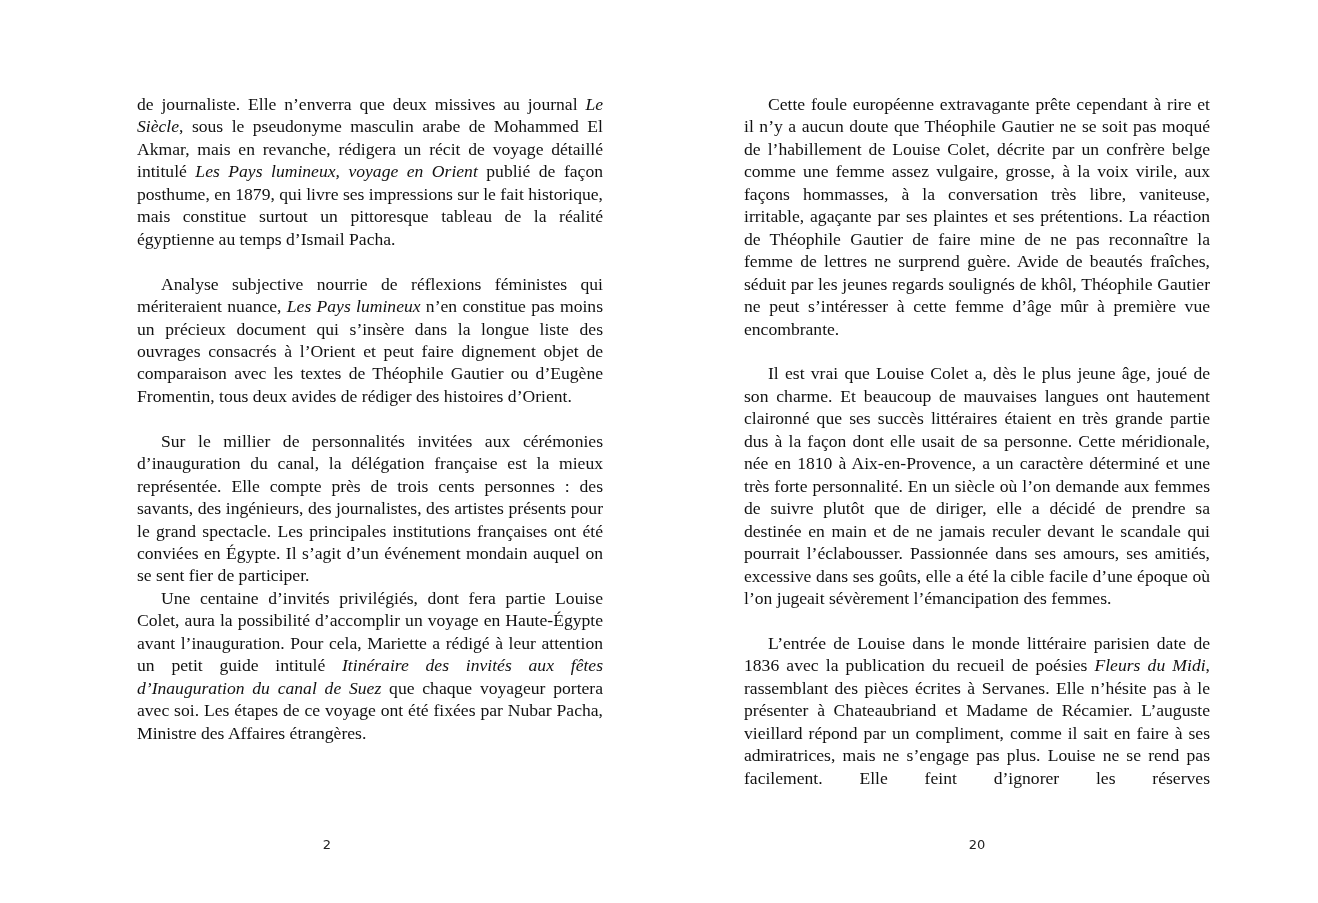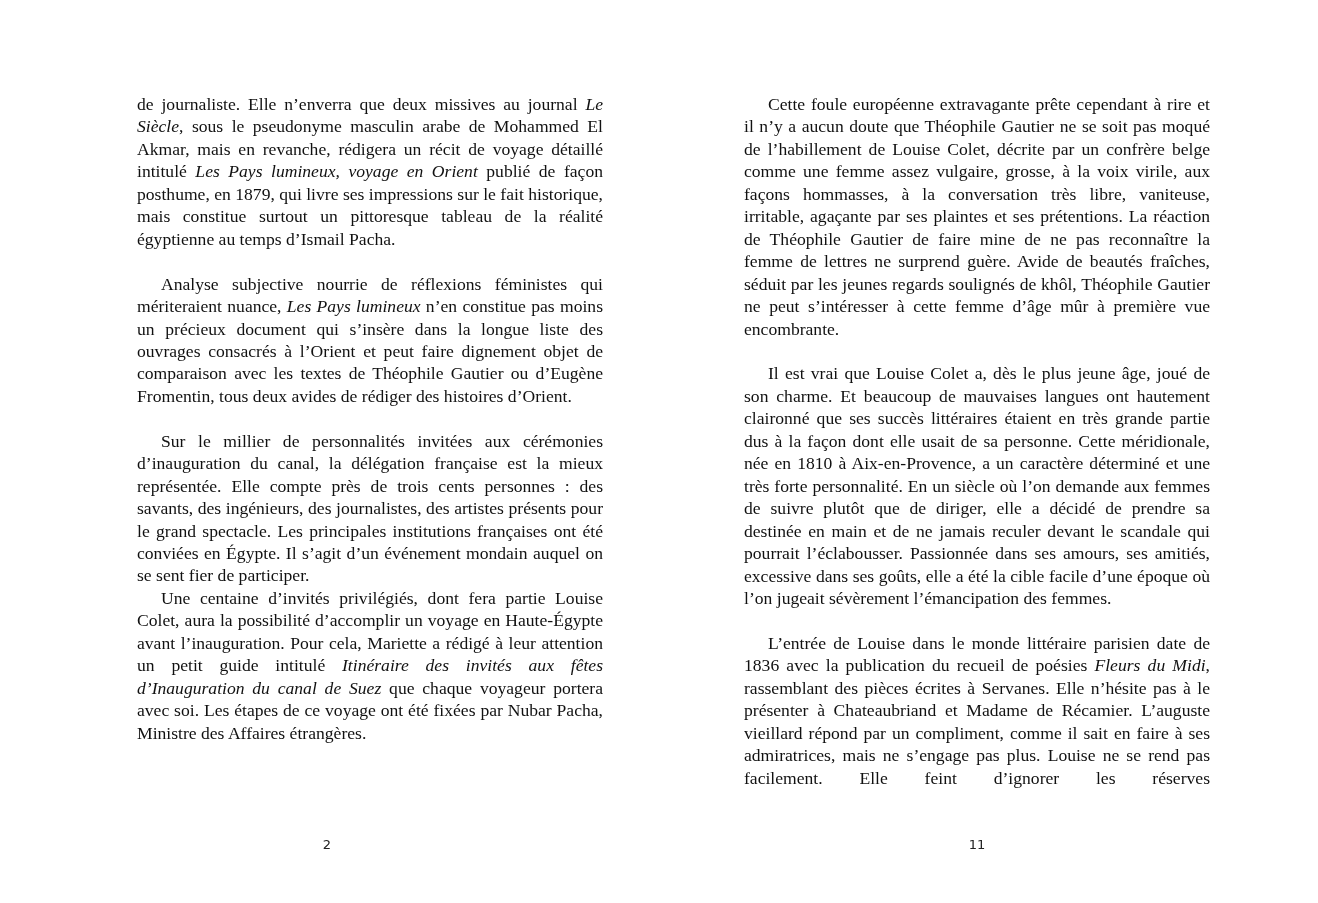--- a/index.html
+++ b/index.html
@@ -42,14 +42,14 @@
 </div>
 
 <div class="page page-right">
   <div class="text-col">
       <p class="para"><span>Cette foule européenne extravagante prête cependant à rire et il n’y a aucun doute que Théophile Gautier ne se soit pas moqué de l’habillement de Louise Colet, décrite par un confrère belge comme une femme assez vulgaire, grosse, à la voix virile, aux façons hommasses, à la conversation très libre, vaniteuse, irritable, agaçante par ses plaintes et ses prétentions. La réaction de Théophile Gautier de faire mine de ne pas reconnaître la femme de lettres ne surprend guère. Avide de beautés fraîches, séduit par les jeunes regards soulignés de khôl, Théophile Gautier ne peut s’intéresser à cette femme d’âge mûr à première vue encombrante.</span></p>
       <div class="gap"></div>
       <p class="para"><span>Il est vrai que Louise Colet a, dès le plus jeune âge, joué de son charme. Et beaucoup de mauvaises langues ont hautement claironné que ses succès littéraires étaient en très grande partie dus à la façon dont elle usait de sa personne. Cette méridionale, née en 1810 à Aix-en-Provence, a un caractère déterminé et une très forte personnalité. En un siècle où l’on demande aux femmes de suivre plutôt que de diriger, elle a décidé de prendre sa destinée en main et de ne jamais reculer devant le scandale qui pourrait l’éclabousser. Passionnée dans ses amours, ses amitiés, excessive dans ses goûts, elle a été la cible facile d’une époque où l’on jugeait sévèrement l’émancipation des femmes.</span></p>
       <div class="gap"></div>
       <p class="para" style="text-align-last: justify;"><span>L’entrée de Louise dans le monde littéraire parisien date de 1836 avec la publication du recueil de poésies </span><i>Fleurs du Midi</i><span>, rassemblant des pièces écrites à Servanes. Elle n’hésite pas à le présenter à Chateaubriand et Madame de Récamier. L’auguste vieillard répond par un compliment, comme il sait en faire à ses admiratrices, mais ne s’engage pas plus. Louise ne se rend pas facilement. Elle feint d’ignorer les réserves</span></p>
     </div>
-  <div class="folio">11</div>
+  <div class="folio">20</div>
 </div>
 
 </body></html>

